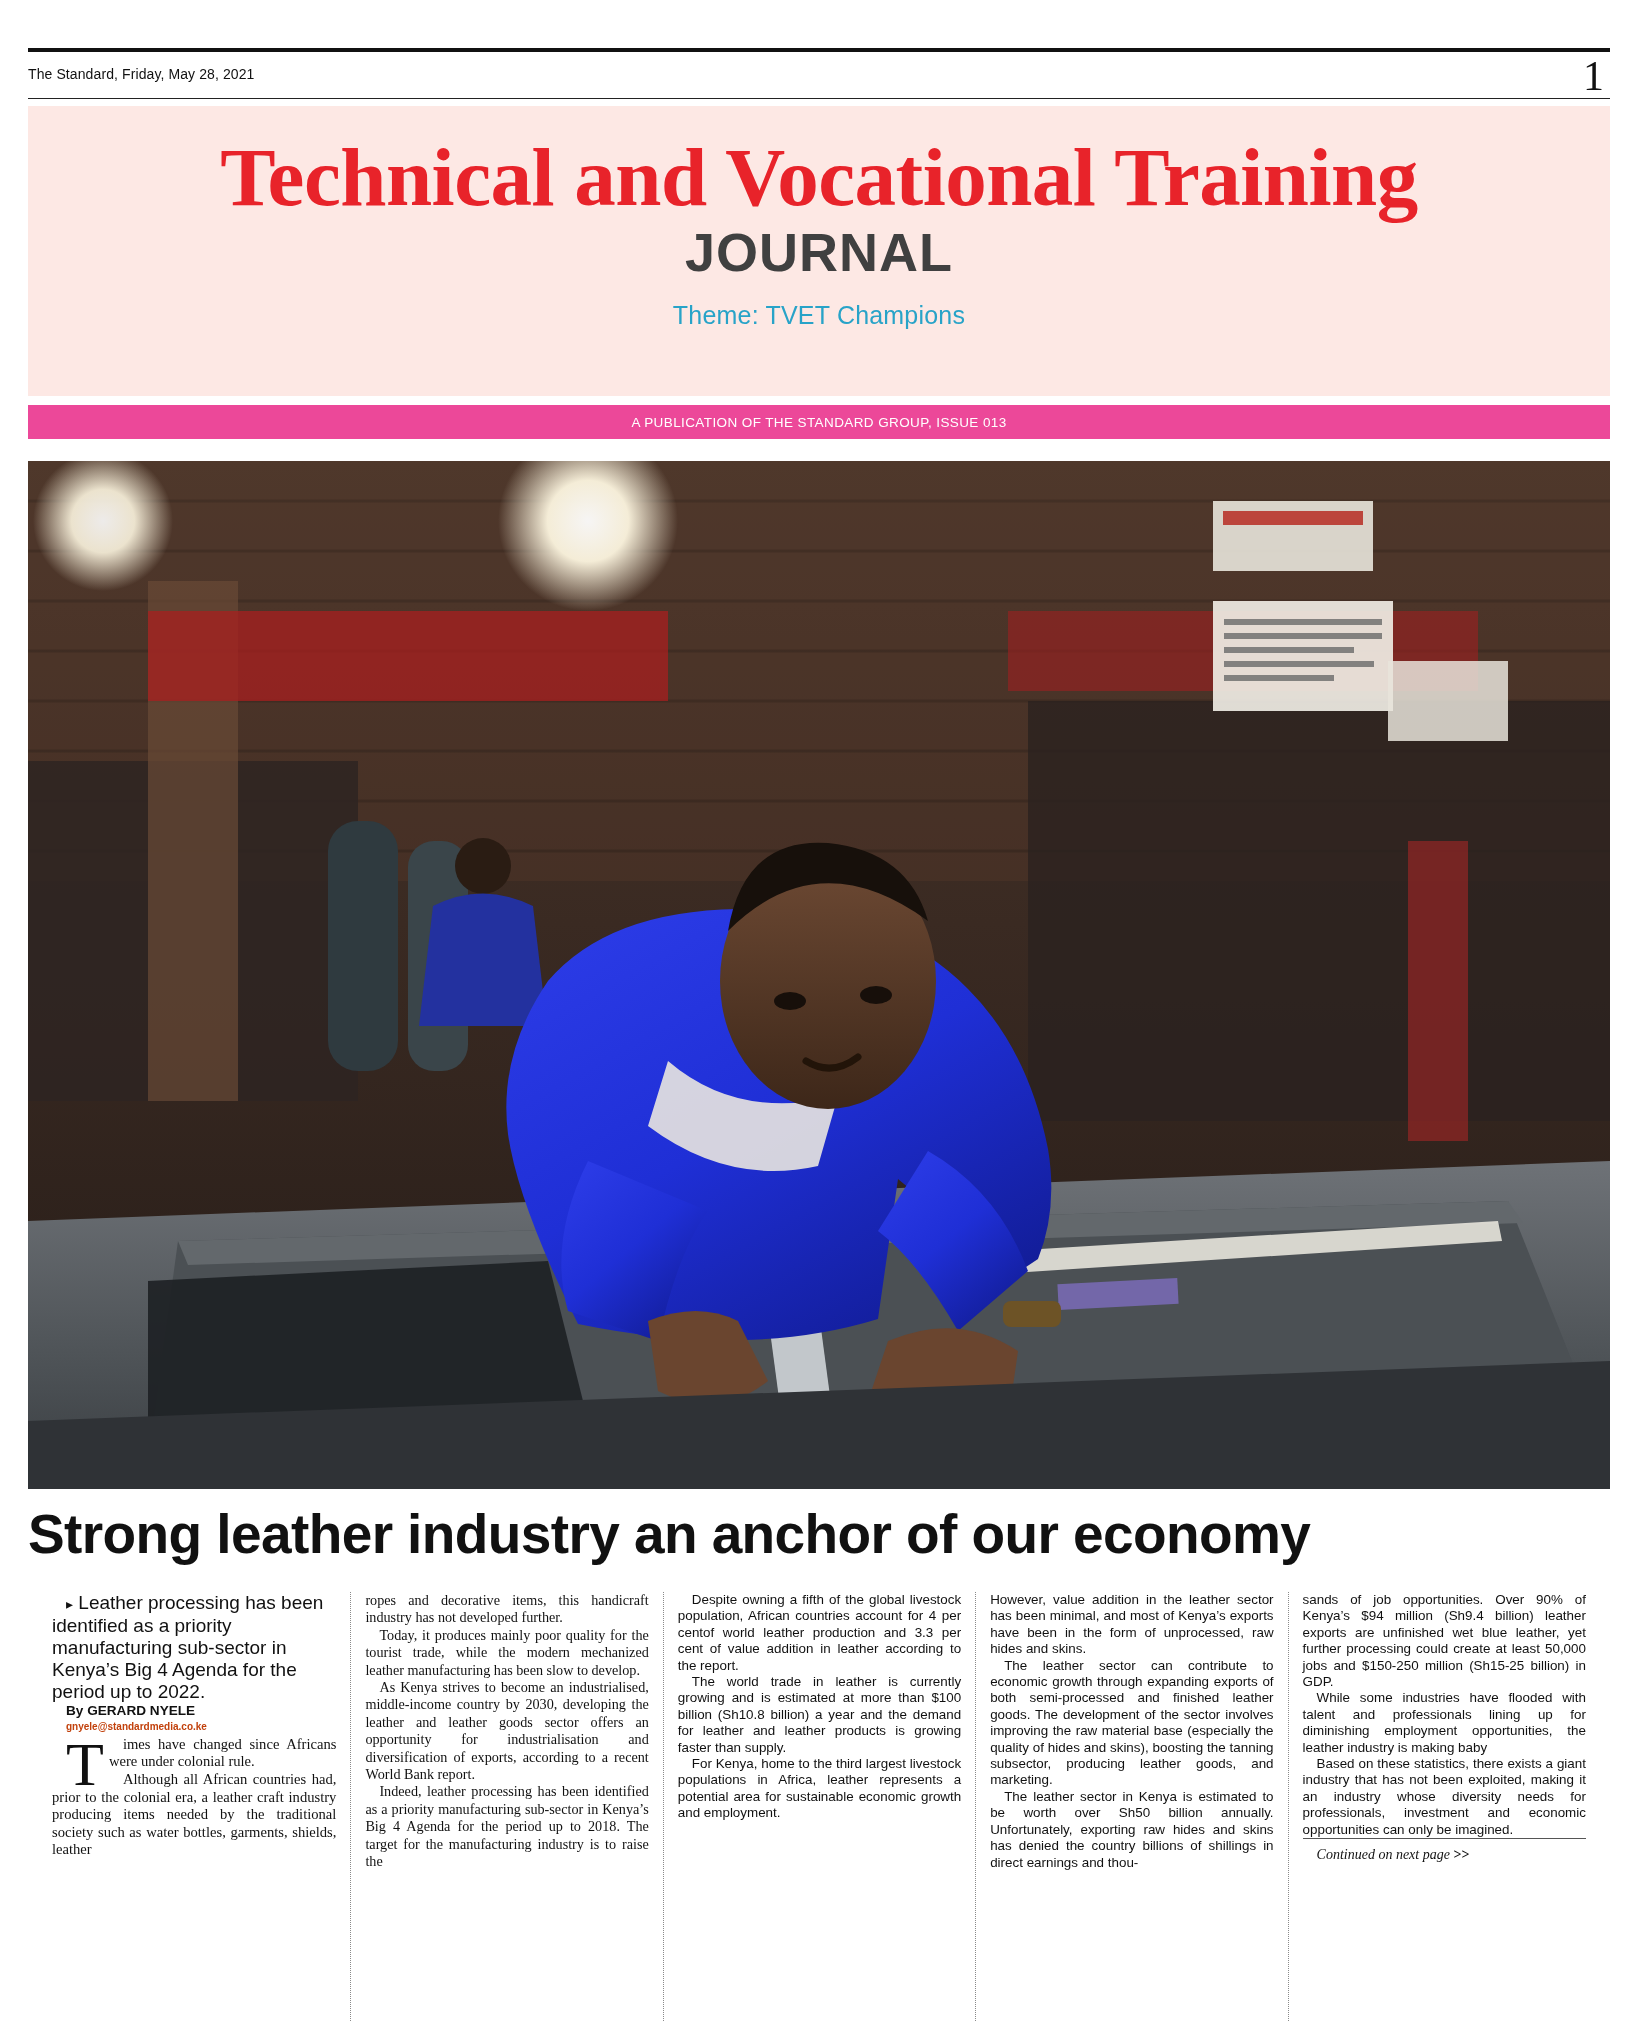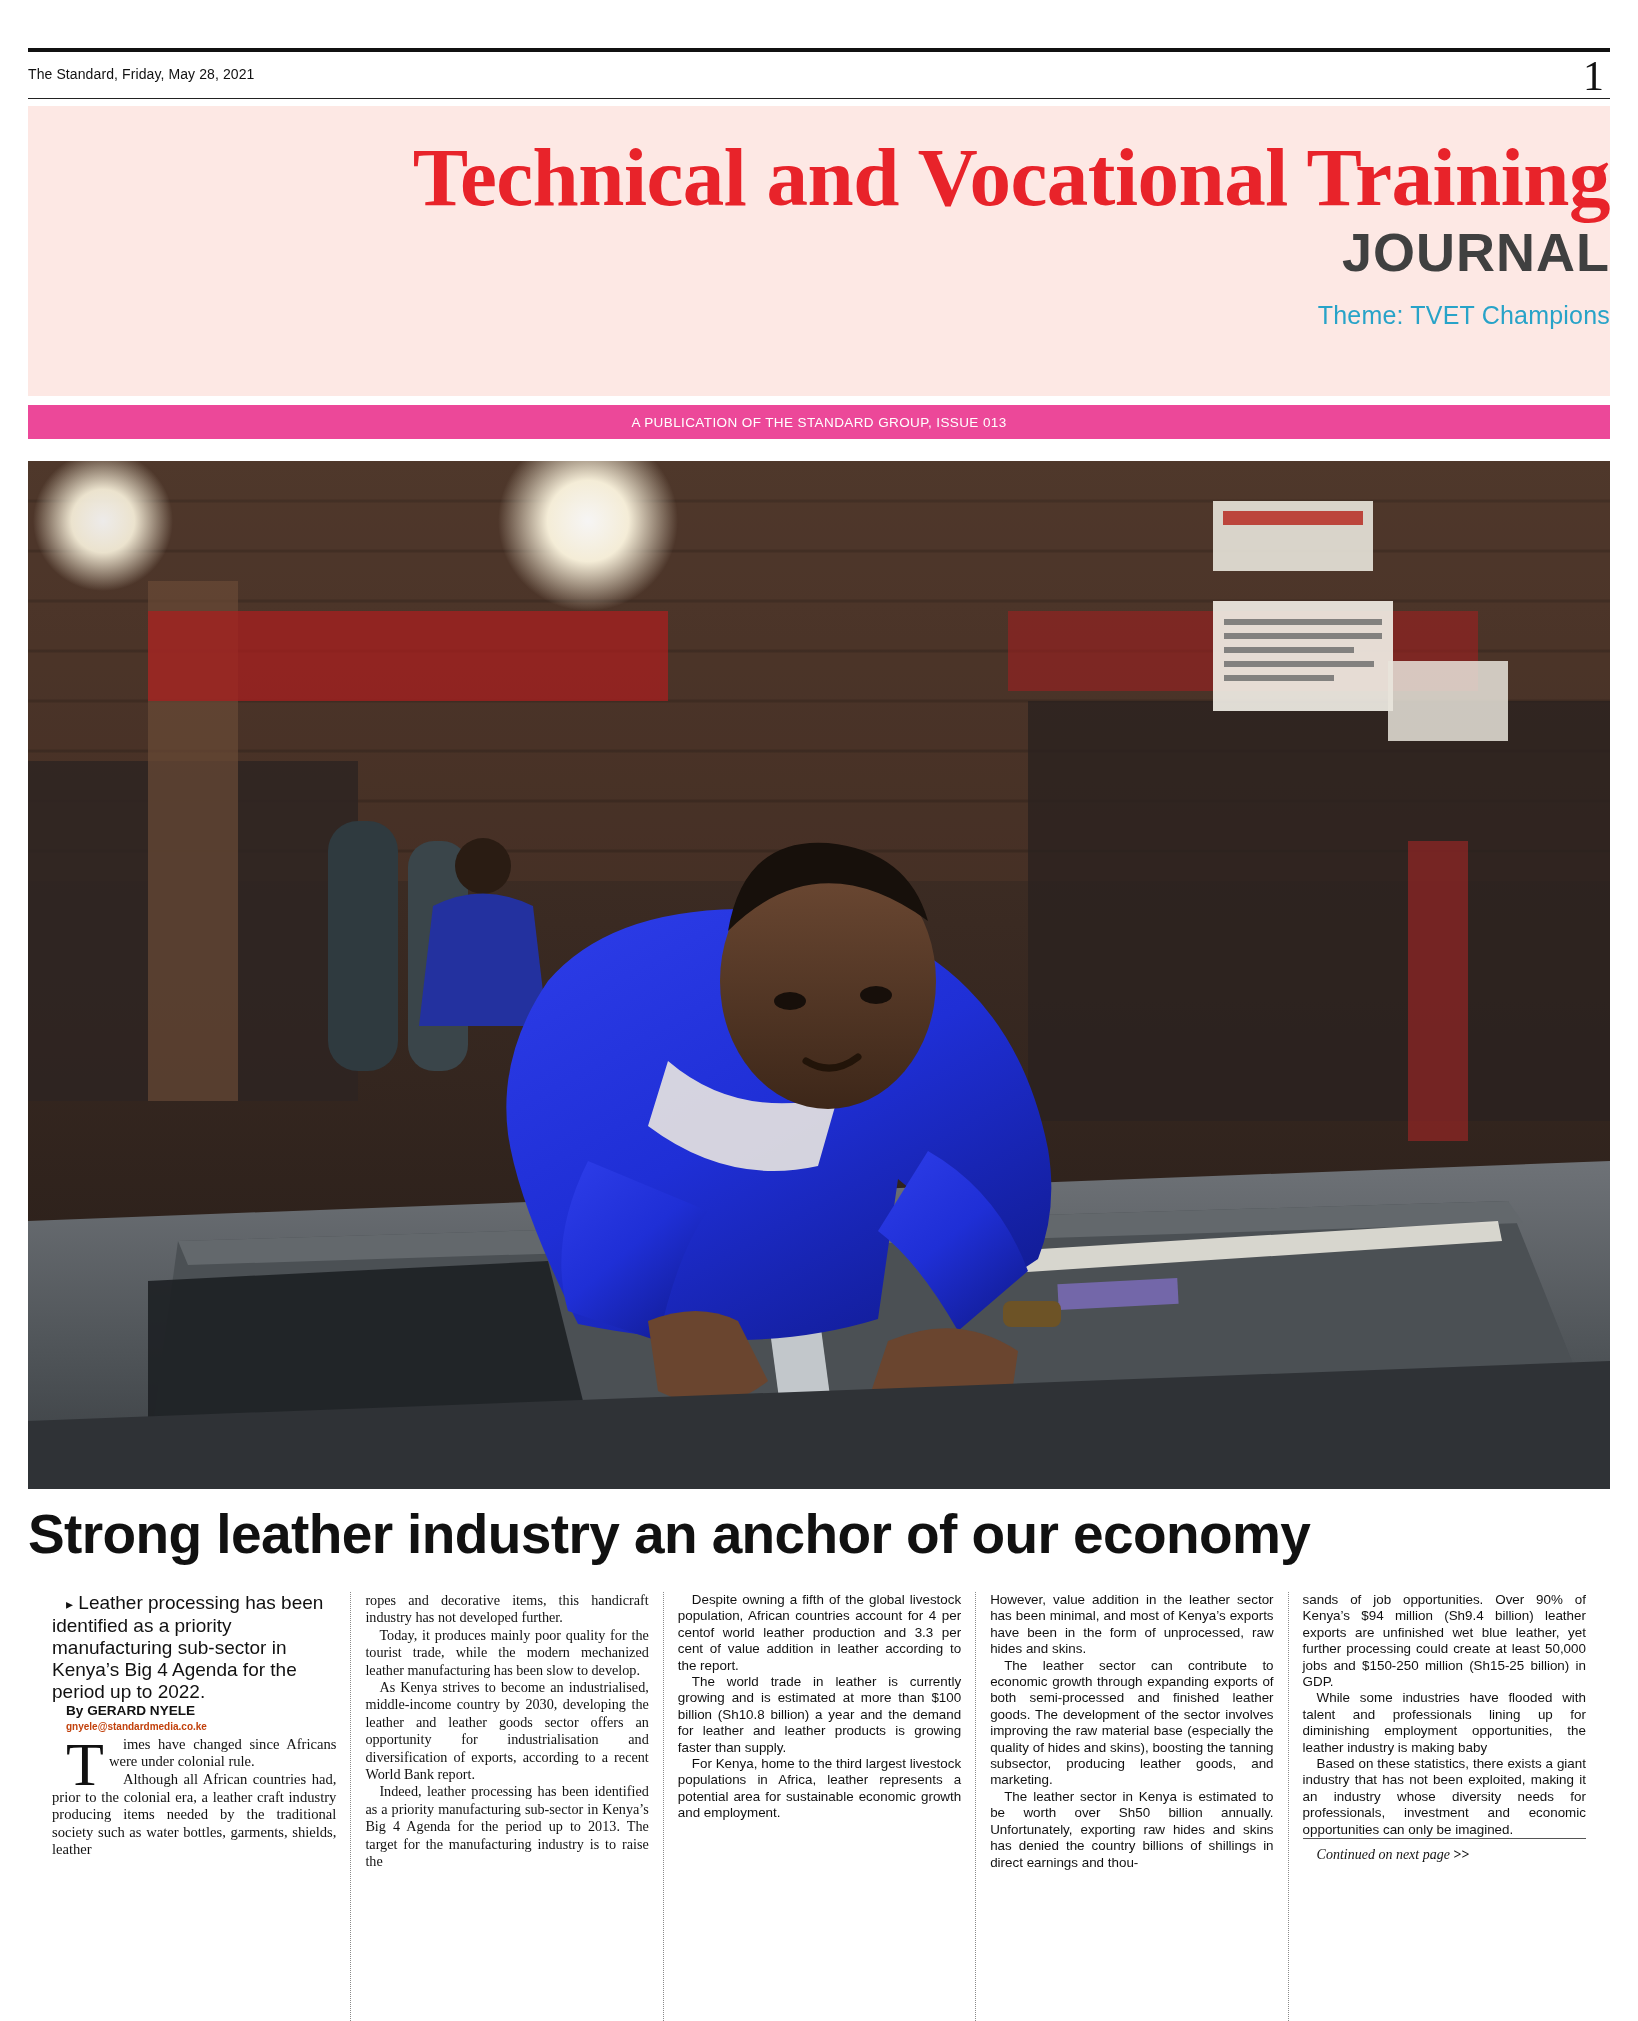--- a/index.html
+++ b/index.html
@@ -65,21 +65,21 @@
   }
 
   
   .banner {
     position: absolute;
     left: 28px;
     right: 28px;
     top: 86px;
     height: 290px;
     background: #fde8e4;
-    text-align: right;
+    text-align: center;
     overflow: hidden;
   }
   .banner-title {
     font-family: "Liberation Serif", serif;
     font-weight: 700;
     color: #e8232a;
     font-size: 83px;
     line-height: 1;
     padding-top: 30px;
     letter-spacing: -0.5px;
@@ -346,21 +346,21 @@
       <p class="byline">By GERARD NYELE</p>
       <p class="byline-mail">gnyele@standardmedia.co.ke</p>
       <p class="dropcap-para"><span class="dropcap">T</span><span>imes have changed since Africans were under colonial rule.</span></p>
       <p class="dropcap-para">Although all African countries had, prior to the colonial era, a leather craft industry producing items needed by the traditional society such as water bottles, garments, shields, leather</p>
     </div>
 
     <div class="col serif-col">
       <p class="noindent">ropes and decorative items, this handicraft industry has not developed further.</p>
       <p>Today, it produces mainly poor quality for the tourist trade, while the modern mechanized leather manufacturing has been slow to develop.</p>
       <p>As Kenya strives to become an industrialised, middle-income country by 2030, developing the leather and leather goods sector offers an opportunity for industrialisation and diversification of exports, according to a recent World Bank report.</p>
-      <p>Indeed, leather processing has been identified as a priority manufacturing sub-sector in Kenya’s Big 4 Agenda for the period up to 2013. The target for the manufacturing industry is to raise the</p>
+      <p>Indeed, leather processing has been identified as a priority manufacturing sub-sector in Kenya’s Big 4 Agenda for the period up to 2018. The target for the manufacturing industry is to raise the</p>
     </div>
 
     <div class="col">
       <p>Despite owning a fifth of the global livestock population, African countries account for 4 per centof world leather production and 3.3 per cent of value addition in leather according to the report.</p>
       <p>The world trade in leather is currently growing and is estimated at more than $100 billion (Sh10.8 billion) a year and the demand for leather and leather products is growing faster than supply.</p>
       <p>For Kenya, home to the third largest livestock populations in Africa, leather represents a potential area for sustainable economic growth and employment.</p>
     </div>
 
     <div class="col">
       <p class="noindent">However, value addition in the leather sector has been minimal, and most of Kenya’s exports have been in the form of unprocessed, raw hides and skins.</p>

